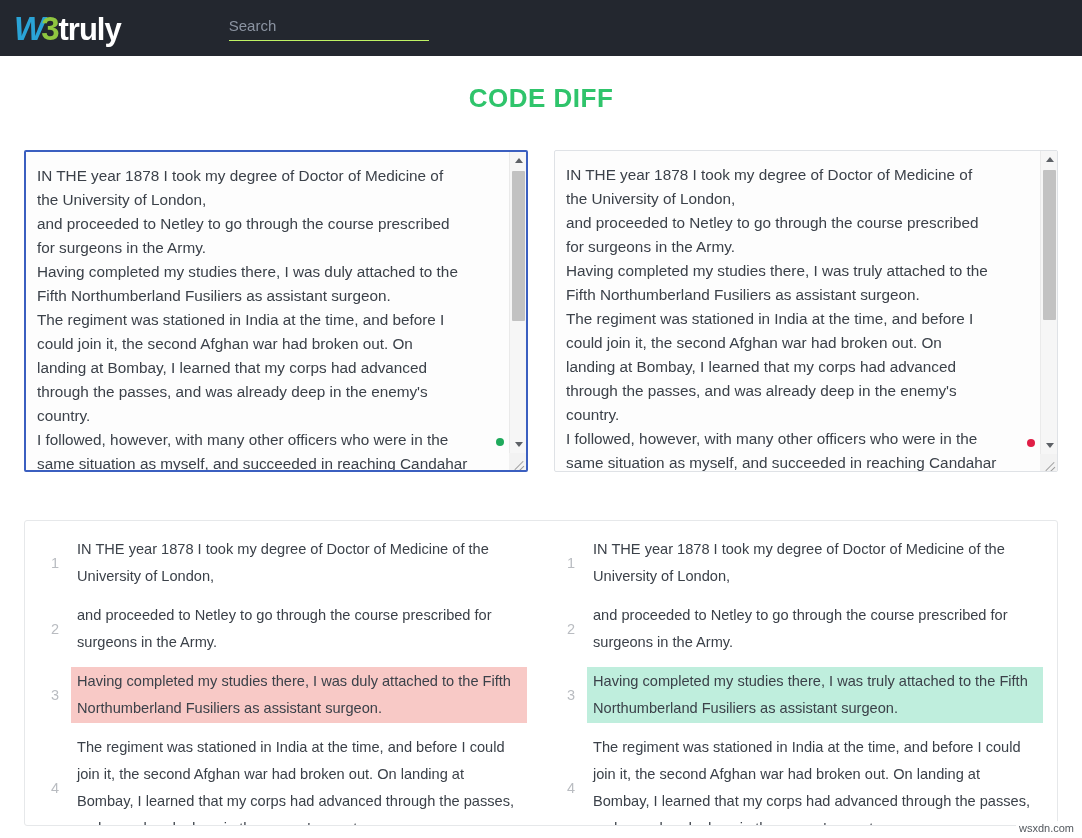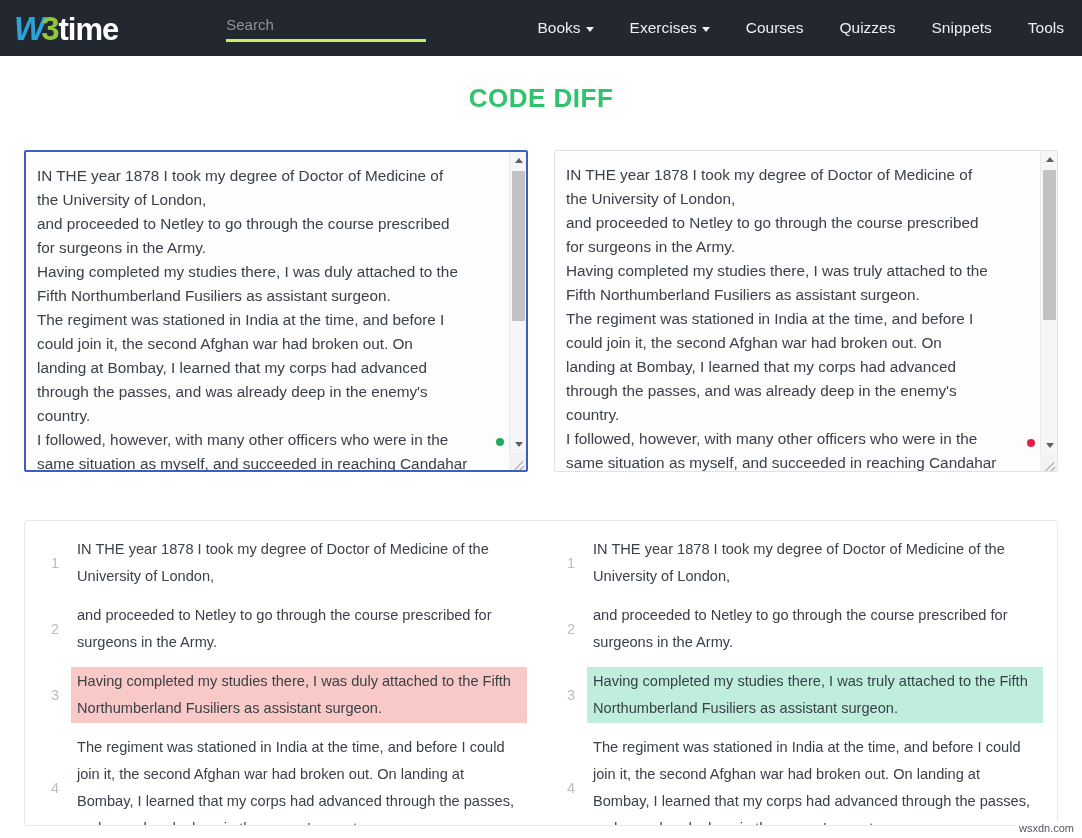--- a/index.html
+++ b/index.html
@@ -37,21 +37,21 @@
 
   .search-wrap {
     margin-left: 108px;
     width: 200px;
     position: relative;
   }
   .search-input {
     width: 200px;
     background: transparent;
     border: none;
-    border-bottom: 3px solid #bef264;
+    border-bottom: 1px solid #bef264;
     outline: none;
     color: #e6e9ee;
     font-size: 15px;
     font-family: "Liberation Sans", sans-serif;
     padding: 2px 0 6px 0;
   }
   .search-input::placeholder { color: #8b93a1; }
 
   .nav-links {
     margin-left: auto;
@@ -235,49 +235,27 @@
     padding: 1px 3px;
   }
 </style>
 </head>
 <body>
 
 <div class="navbar">
   <div class="brand">
     <span class="w">W</span>
       <span class="three">3</span>
-      <span class="docs">time</span>
+      <span class="docs">truly</span>
   </div>
 
   <div class="search-wrap">
     <input class="search-input" type="text" placeholder="Search" style="">
   </div>
 
-  <nav class="nav-links" id="nav-links">
-      <a class="nav-link">
-        <span>Books</span>
-        <span class="caret"></span>
-      </a>
-      <a class="nav-link">
-        <span>Exercises</span>
-        <span class="caret"></span>
-      </a>
-      <a class="nav-link">
-        <span>Courses</span>
-      </a>
-      <a class="nav-link">
-        <span>Quizzes</span>
-      </a>
-      <a class="nav-link">
-        <span>Snippets</span>
-      </a>
-      <a class="nav-link">
-        <span>Tools</span>
-      </a>
-    </nav>
 </div>
 
 <h1 class="page-title">CODE DIFF</h1>
 
 <div class="editors">
 
   <div class="editor-box focused">
     <div class="editor-text">IN THE year 1878 I took my degree of Doctor of Medicine of
 the University of London,
 and proceeded to Netley to go through the course prescribed

